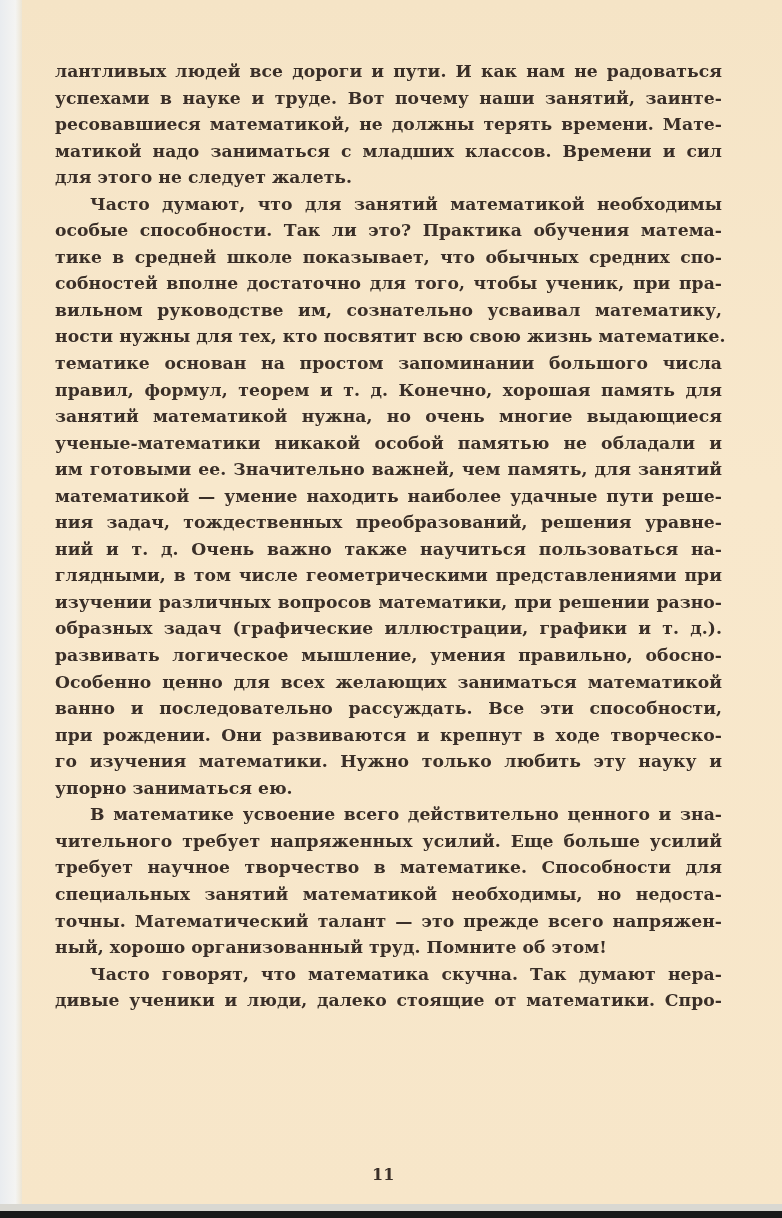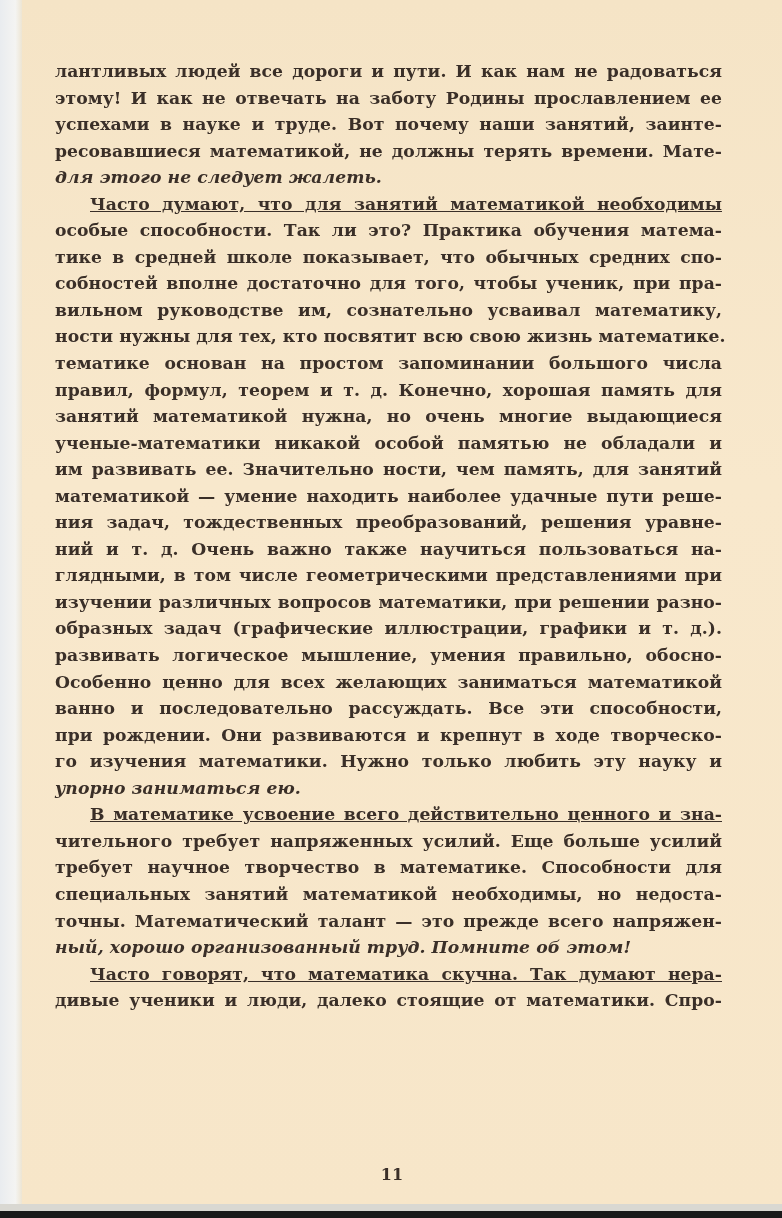--- a/index.html
+++ b/index.html
@@ -29,58 +29,58 @@
     color: #3a2f28;
     font-size: 17.2px;
     line-height: 26.55px;
     font-weight: bold;
     letter-spacing: 0.05px;
   }
   .line {
     display: block; height: 26.55px; white-space: nowrap;
     text-align: justify; text-align-last: justify;
   }
-  .line.indent { padding-left: 35px; text-decoration: underline; }
-  .line.last { text-align-last: left; font-style: italic; }
+  .line.indent { padding-left: 35px; }
+  .line.last { text-align-last: left; }
   .page-number {
-    position: absolute; left: 372px; top: 1165px; width: 40px; text-align: center;
+    position: absolute; left: 372px; top: 1165px; width: 40px; text-align: left;
     color: #3a2f28; font-size: 16px; font-weight: bold;
   }
 </style>
 </head>
 <body>
 
 <div class="left-strip"></div>
 <div class="paper"></div>
 
 <div class="text-block">
 
   <div>
     <span class="line">лантливых людей все дороги и пути. И как нам не радоваться</span>
-    <span class="line">этому! И как не отвечать на заботу Родины прославлением ее</span>
     <span class="line">успехами в науке и труде. Вот почему наши занятий, заинте-</span>
     <span class="line">ресовавшиеся математикой, не должны терять времени. Мате-</span>
+    <span class="line">матикой надо заниматься с младших классов. Времени и сил</span>
     <span class="line last">для этого не следует жалеть.</span>
   </div>
 
   <div>
     <span class="line indent">Часто думают, что для занятий математикой необходимы</span>
     <span class="line">особые способности. Так ли это? Практика обучения матема-</span>
     <span class="line">тике в средней школе показывает, что обычных средних спо-</span>
     <span class="line">собностей вполне достаточно для того, чтобы ученик, при пра-</span>
     <span class="line">вильном руководстве им, сознательно усваивал математику,</span>
     <span class="line">ности нужны для тех, кто посвятит всю свою жизнь математике.</span>
   </div>
 
   <div>
     <span class="line">тематике основан на простом запоминании большого числа</span>
     <span class="line">правил, формул, теорем и т. д. Конечно, хорошая память для</span>
     <span class="line">занятий математикой нужна, но очень многие выдающиеся</span>
     <span class="line">ученые-математики никакой особой памятью не обладали и</span>
-    <span class="line">им развивать ее. Значительно ности, чем память, для занятий</span>
+    <span class="line">им готовыми ее. Значительно важней, чем память, для занятий</span>
     <span class="line">математикой — умение находить наиболее удачные пути реше-</span>
     <span class="line">ния задач, тождественных преобразований, решения уравне-</span>
     <span class="line">ний и т. д. Очень важно также научиться пользоваться на-</span>
     <span class="line">глядными, в том числе геометрическими представлениями при</span>
     <span class="line">изучении различных вопросов математики, при решении разно-</span>
     <span class="line">образных задач (графические иллюстрации, графики и т. д.).</span>
     <span class="line">развивать логическое мышление, умения правильно, обосно-</span>
     <span class="line">Особенно ценно для всех желающих заниматься математикой</span>
     <span class="line">ванно и последовательно рассуждать. Все эти способности,</span>
     <span class="line">при рождении. Они развиваются и крепнут в ходе творческо-</span>

